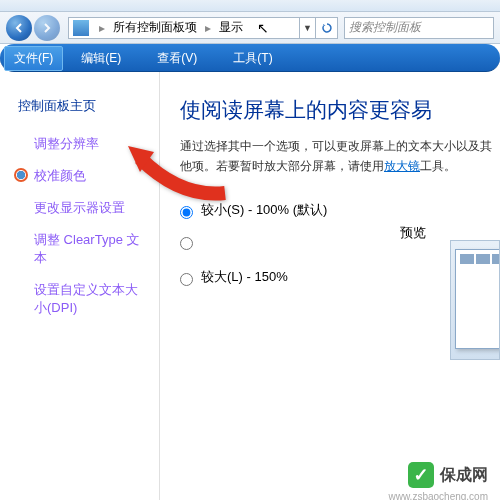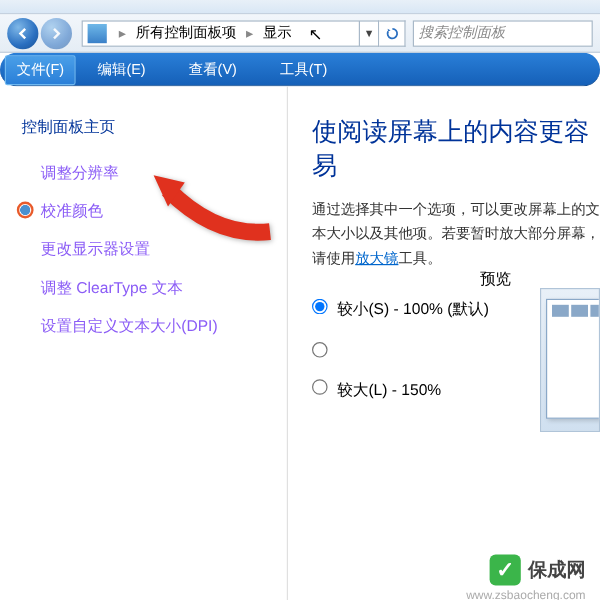--- a/index.html
+++ b/index.html
@@ -13,31 +13,31 @@
 .crumb { padding: 0 4px; cursor: pointer; }
 .crumb-sep { color: #888; padding: 0 4px; }
 .cursor-img { margin-left: 10px; font-size: 14px; }
 .addr-drop { width: 16px; height: 22px; border: 1px solid #a8b8c8; border-left: none; background: #fff; display: flex; align-items: center; justify-content: center; font-size: 9px; color: #444; cursor: pointer; }
 .refresh-btn { width: 22px; height: 22px; border: 1px solid #a8b8c8; border-left: none; background: #fff; display: flex; align-items: center; justify-content: center; color: #2a6fc0; cursor: pointer; }
 .searchbox { width: 150px; height: 22px; margin-left: 6px; border: 1px solid #a8b8c8; background: #fff; display: flex; align-items: center; padding: 0 4px; font-size: 12px; color: #888; font-style: italic; }
 .menubar { height: 28px; background: linear-gradient(#2a7fd8, #1560b8); display: flex; align-items: flex-end; padding: 0 4px; border-bottom: 1px solid #0a4890; border-radius: 14px; }
 .menuitem { color: #fff; font-size: 12px; padding: 4px 18px; cursor: pointer; }
 .menuitem.sel { background: linear-gradient(#4a9fe8, #2a7fd8); border: 1px solid #6fb8f0; border-radius: 2px; padding: 3px 9px; }
 .content { display: flex; height: calc(500px - 72px); }
-.sidebar { width: 240px; padding: 18px 14px; border-right: 1px solid #e0e0e0; }
+.sidebar { width: 160px; padding: 18px 14px; border-right: 1px solid #e0e0e0; }
 .side-link { font-size: 13px; color: #8b5cf6; padding: 7px 4px 7px 20px; cursor: pointer; position: relative; display: block; }
 .side-main { color: #003399; font-weight: normal; padding-left: 4px; margin-bottom: 6px; font-size: 13px; }
 .side-icon { width: 14px; height: 14px; position: absolute; left: 0; top: 8px; border-radius: 50%; }
 .side-icon.shield { background: radial-gradient(circle, #4a90d0 40%, #fff 45%, #e85a2a 55%); }
 .main { flex: 1; padding: 24px 0 0 20px; }
 .main h1 { font-size: 21px; color: #003399; font-weight: normal; margin-bottom: 12px; }
 .main .desc { font-size: 12px; color: #333; line-height: 1.7; margin-bottom: 24px; }
 .main .desc a { color: #0066cc; text-decoration: underline; cursor: pointer; }
 .options { }
-.opt-row { display: flex; align-items: flex-start; margin-bottom: 18px; font-size: 13px; }
+.opt-row { display: flex; align-items: flex-end; margin-bottom: 18px; font-size: 13px; }
 .opt-row input[type=radio] { margin-right: 8px; }
 .preview-label { position: absolute; left: 400px; top: 224px; font-size: 13px; }
 .preview-box { position: absolute; right: 0; top: 240px; width: 50px; height: 120px; border: 1px solid #b0c4d8; background: linear-gradient(#e8f0f8, #d0e0f0); overflow: hidden; }
 .preview-inner { width: 140px; height: 100px; background: #fff; border: 1px solid #8aa8c8; margin: 8px 0 0 4px; box-shadow: 2px 2px 4px rgba(0,0,0,.2); }
 .preview-inner .mini { display: flex; flex-wrap: wrap; padding: 4px; gap: 2px; }
 .preview-inner .mini span { width: 14px; height: 10px; background: #8aa8c8; display: block; }
 .arrow { position: absolute; left: 120px; top: 138px; pointer-events: none; }
 .arrow svg { filter: drop-shadow(1px 1px 2px rgba(0,0,0,.3)); }
 .watermark { position: absolute; right: 12px; bottom: 12px; display: flex; align-items: center; gap: 6px; font-size: 16px; color: #444; font-weight: bold; }
 .wm-icon { width: 26px; height: 26px; background: #3bb54a; border-radius: 5px; display: flex; align-items: center; justify-content: center; color: #fff; font-size: 18px; }

